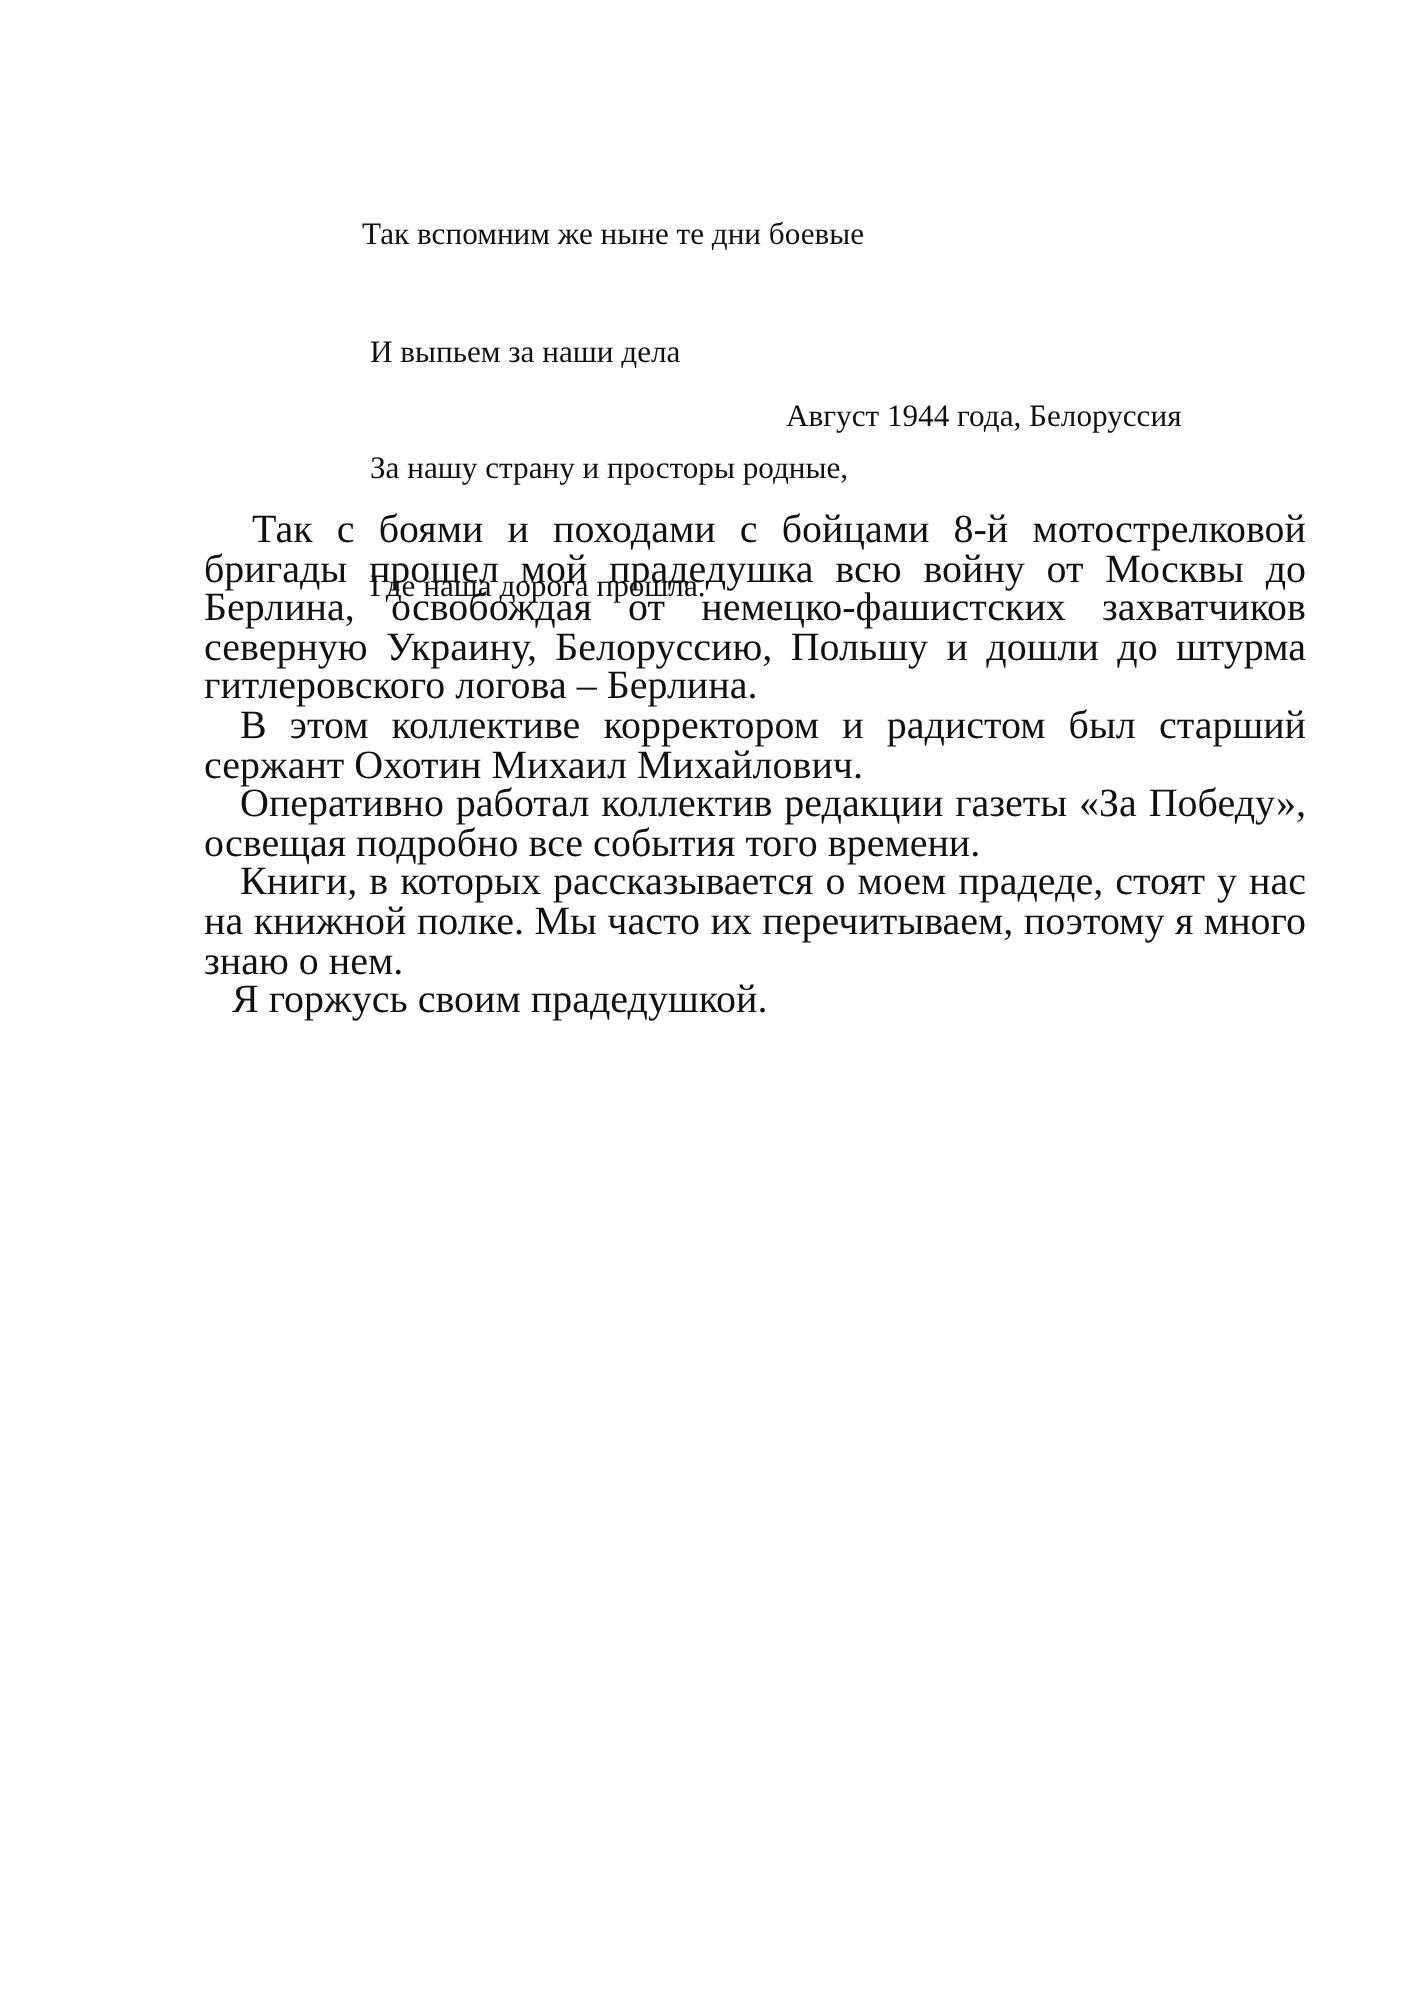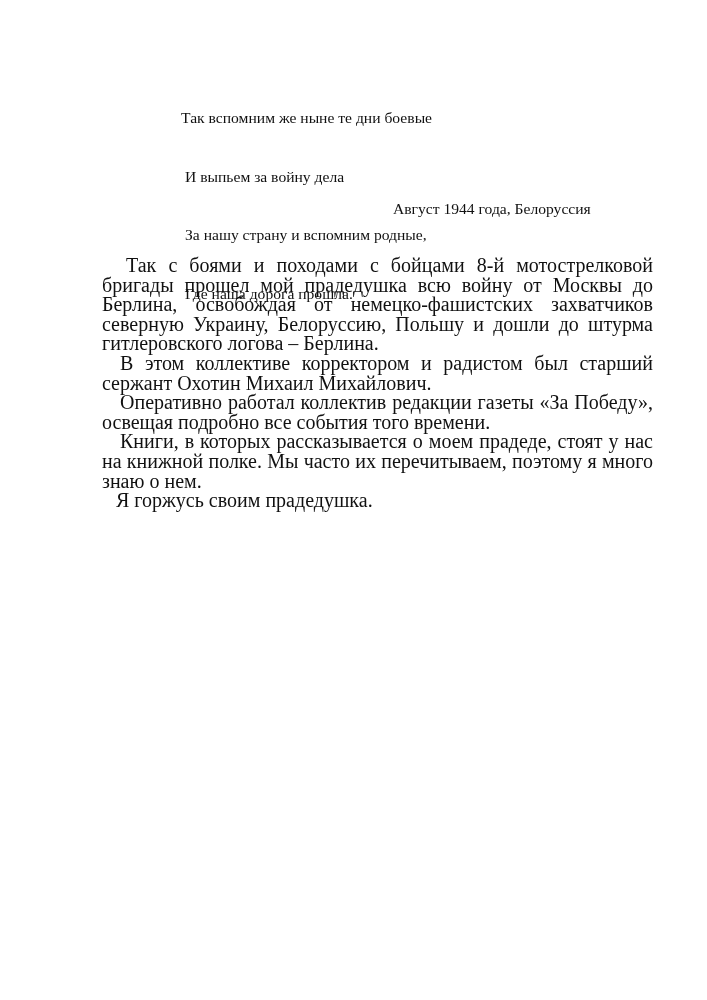--- a/index.html
+++ b/index.html
@@ -14,27 +14,27 @@
   .para { margin:0; text-indent:18px; text-align:justify; text-align-last:left; white-space:normal; }
   .para.first { text-indent:24px; }
   .para.last { text-indent:14px; }
 </style>
 </head>
 <body>
 
 <div class="page">
   <div class="poem">
     <span class="line out">Так вспомним же ныне те дни боевые</span>
-    <span class="line">И выпьем за войну дела</span>
-    <span class="line">За нашу страну и вспомним родные,</span>
+    <span class="line">И выпьем за наши дела</span>
+    <span class="line">За нашу страну и просторы родные,</span>
     <span class="line">Где наша дорога прошла.</span>
   </div>
 
   <div class="signature">Август 1944 года, Белоруссия</div>
 
   <div class="body">
     <p class="para first">Так с боями и походами с бойцами 8-й мотострелковой бригады прошел мой прадедушка всю войну от Москвы до Берлина, освобождая от немецко-фашистских захватчиков северную Украину, Белоруссию, Польшу и дошли до штурма гитлеровского логова – Берлина.</p>
     <p class="para">В этом коллективе корректором и радистом был старший сержант Охотин Михаил Михайлович.</p>
     <p class="para">Оперативно работал коллектив редакции газеты «За Победу», освещая подробно все события того времени.</p>
     <p class="para">Книги, в которых рассказывается о моем прадеде, стоят  у нас на книжной полке.   Мы  часто их перечитываем, поэтому я много знаю о нем.</p>
-    <p class="para last">Я горжусь  своим прадедушка.</p>
+    <p class="para last">Я горжусь  своим прадедушкой.</p>
   </div>
 </div>
 
 </body></html>

